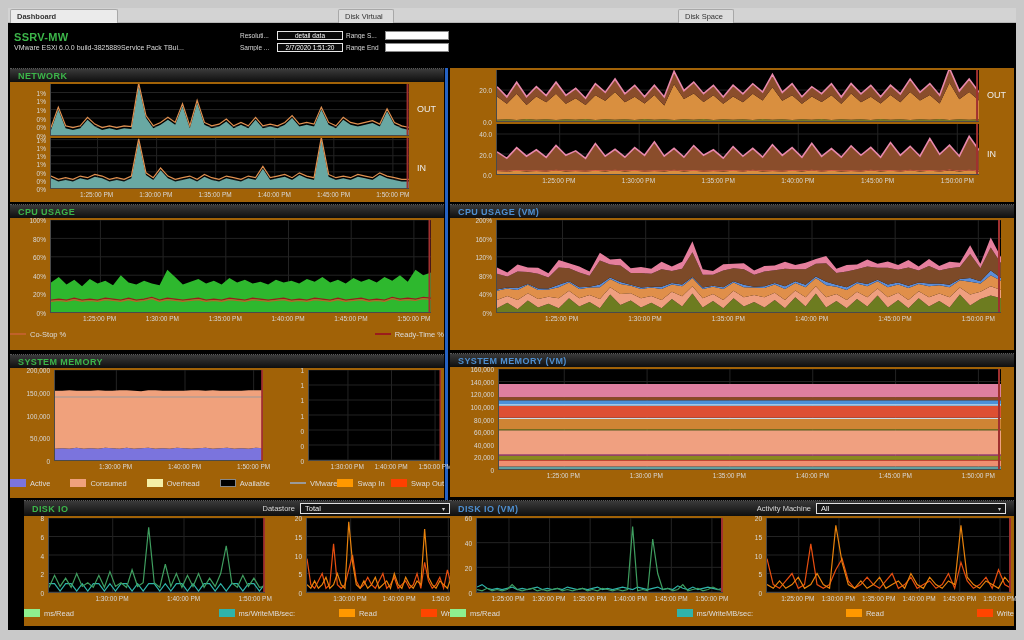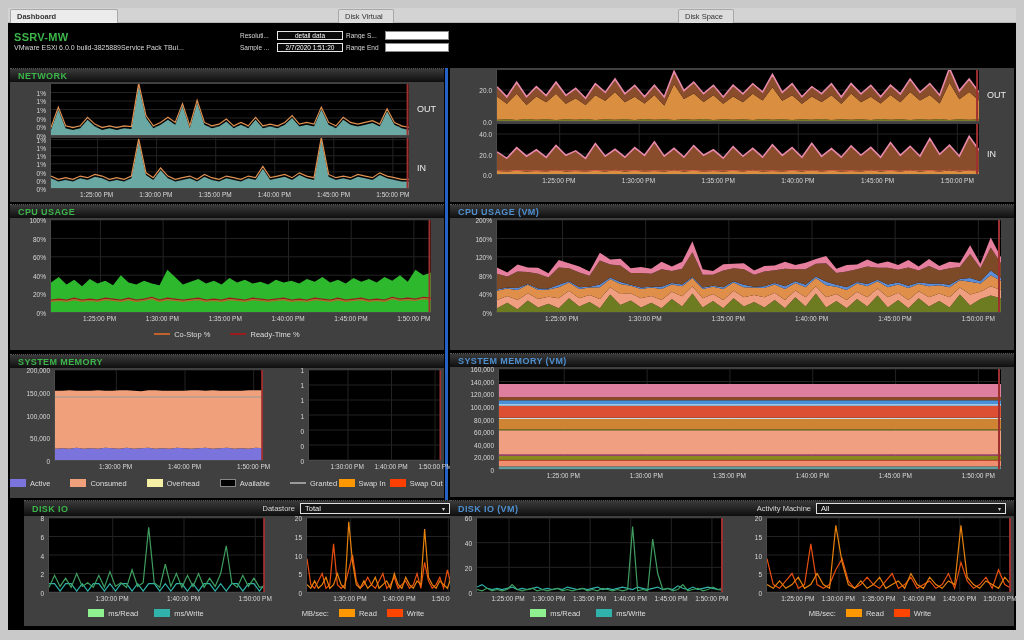--- a/index.html
+++ b/index.html
@@ -10,39 +10,39 @@
   .tab.active{background:#ebebeb;font-weight:bold}
   .app{position:absolute;left:8px;top:23px;width:1008px;height:607px;background:#000}
   .hdr-title{position:absolute;left:6px;top:8px}
   .hdr-title .t1{color:#3cb54a;font-weight:bold;font-size:11px;letter-spacing:.3px}
   .hdr-title .t2{color:#d8d8d8;font-size:7px;margin-top:1px}
   .hdr-form{position:absolute;left:232px;top:7px;display:grid;grid-template-columns:34px 66px 36px 64px;grid-auto-rows:11px;column-gap:3px;row-gap:1px;align-items:center}
   .flabel{font-size:6.5px;color:#d8d8d8;white-space:nowrap;overflow:hidden}
   .fbox{height:9px;background:#0a0a0a;border:1px solid #e8e8e8;color:#fff;font-size:6.5px;text-align:center;text-decoration:underline;line-height:8px;overflow:hidden}
   .finput{height:9px;background:#fff;border:1px solid #888}
   .divider{position:absolute;left:437px;top:45px;width:3px;height:558px;background:#2562c4}
-  .panel{position:absolute;background:#404040}
+  .panel{position:absolute;background:#a16207}
   .panel-header{height:14px;background:linear-gradient(#3a3a3a,#0e0e0e);border-top:1px dotted #5a5a5a;display:flex;align-items:center;padding:0 8px}
   .ptitle{font-size:9px;font-weight:bold;letter-spacing:.4px}
   .green{color:#3cb54a}.blue{color:#4e8fd0}
   .hspacer{flex:1}
   .ctl-label{font-size:7.5px;color:#d8d8d8;margin-right:5px}
   .dropdown{display:flex;align-items:center;justify-content:space-between;background:#141414;border:1px solid #e0e0e0;color:#f0f0f0;font-size:7.5px;height:11px;padding:0 4px;width:150px}
   .dropdown .chev{font-size:6px;color:#ccc}
   .chart{position:relative;--xh:0px;--yw:34px}
   .ycol{position:absolute;left:0;top:2px;bottom:var(--xh);width:var(--yw)}
   .ycol span{position:absolute;right:4px;transform:translateY(-50%);font-size:6.5px;color:#d8d8d8;white-space:nowrap}
   .plot{position:absolute;left:var(--yw);right:3px;top:2px;bottom:var(--xh);border-left:1px solid #4a4a4a;border-bottom:1px solid #4a4a4a;background:#000}
   .plot svg{position:absolute;left:0;top:0;width:100%;height:100%}
   .xrow{position:absolute;left:var(--yw);right:3px;bottom:0;height:11px}
   .xrow span{position:absolute;transform:translateX(-50%);font-size:6.5px;color:#d8d8d8;white-space:nowrap;top:2px}
   .prow{display:flex}
   .prow .chart{flex:1}
   .sidelabel{width:32px;font-size:9px;color:#ececec;display:flex;align-items:center;padding-left:5px}
-  .legend-row{display:flex;justify-content:center;align-items:center;gap:20px}
+  .legend-row{display:flex;justify-content:space-between;align-items:center;gap:20px}
   .legend-item{display:flex;align-items:center;gap:4px;font-size:7.5px;color:#ddd;white-space:nowrap}
   .sw{width:16px;height:8px;display:inline-block}
   .sw-line{height:2px}
   .sw-box-outline{background:#000;border:1px solid #888}
 </style>
 </head>
 <body>
 
 <div class="tabbar">
   <div class="tab active" style="left:2px;width:108px">Dashboard</div>
@@ -384,21 +384,21 @@
           <div class="legend-item">
             <span class="sw sw-box" style="background: rgb(245, 240, 166);"></span>
             <span>Overhead</span>
           </div>
           <div class="legend-item">
             <span class="sw sw-box-outline"></span>
             <span>Available</span>
           </div>
           <div class="legend-item">
             <span class="sw sw-line" style="background: rgb(154, 154, 154);"></span>
-            <span>Granted</span>
+            <span>VMware</span>
           </div>
         </div>
       <div class="legend-row" style="flex:1;gap:4px">
           <div class="legend-item">
             <span class="sw sw-box" style="background: rgb(255, 152, 0);"></span>
             <span>Swap In</span>
           </div>
           <div class="legend-item">
             <span class="sw sw-box" style="background: rgb(255, 64, 0);"></span>
             <span>Swap Out</span>

